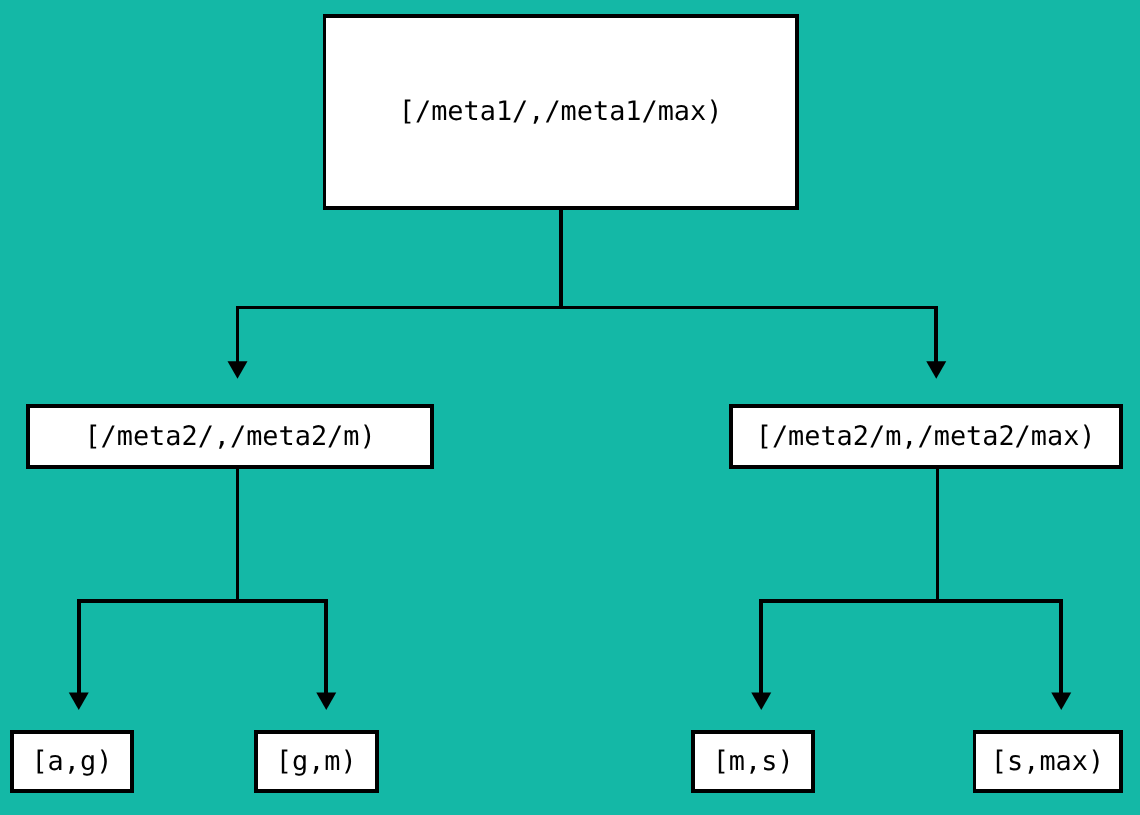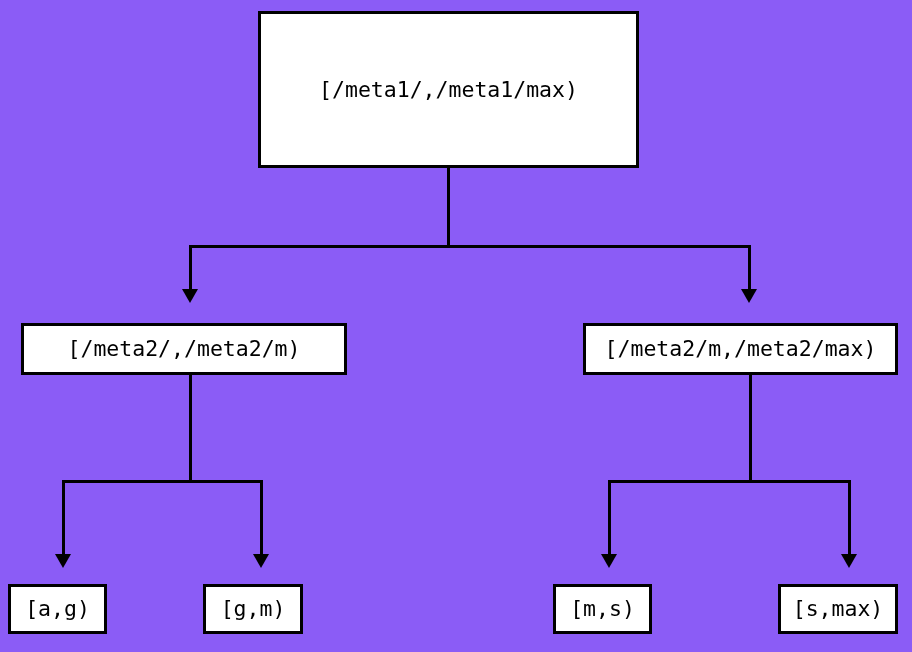--- a/index.html
+++ b/index.html
@@ -8,21 +8,21 @@
     padding: 0;
     background: #ffffff;
   }
   body {
     font-family: "DejaVu Sans Mono", "Liberation Mono", monospace;
   }
   #diagram-root {
     position: relative;
     width: 912px;
     height: 652px;
-    background: #8b5cf6;
+    background: #14b8a6;
     overflow: hidden;
   }
   svg.tree-canvas {
     position: absolute;
     left: 0;
     top: 0;
     width: 912px;
     height: 652px;
     display: block;
   }

